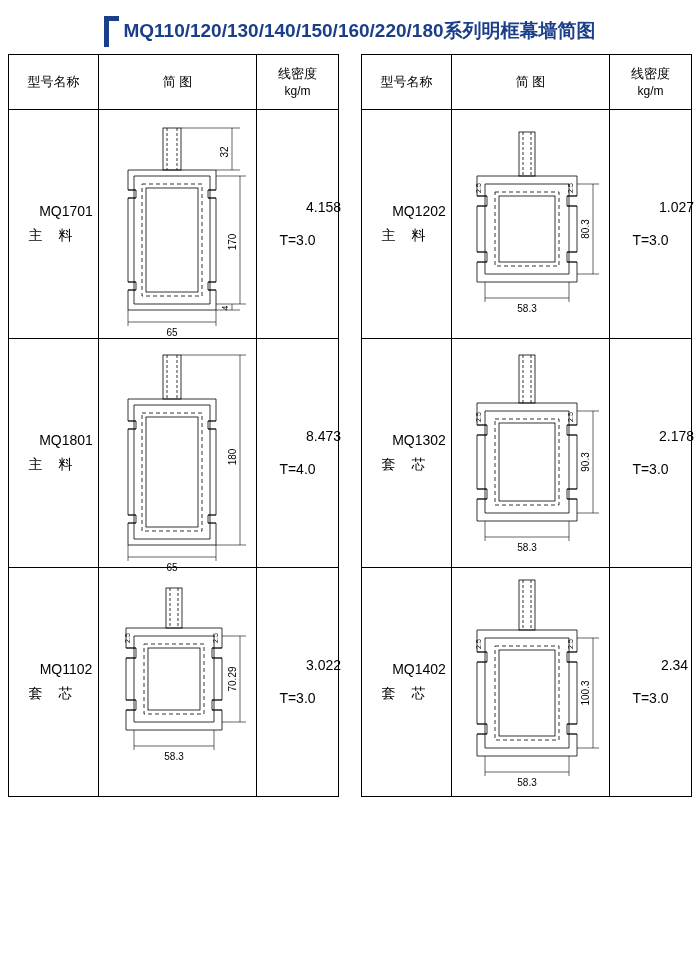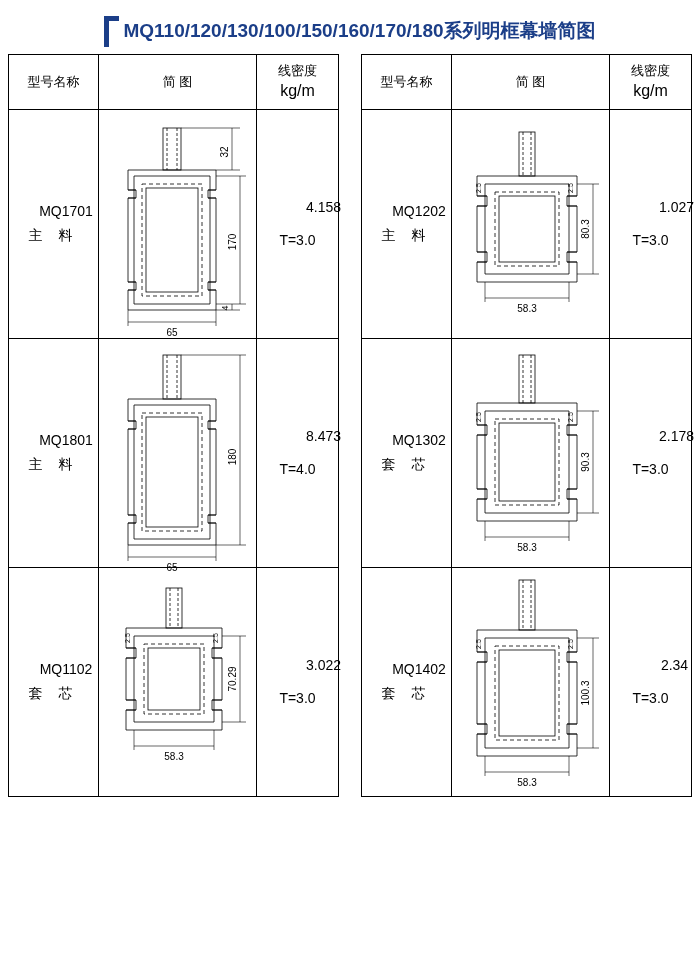--- a/index.html
+++ b/index.html
@@ -98,30 +98,30 @@
   }
   .dia-wrap {
     position: relative;
     width: 156px;
     height: 228px;
     margin: 0 auto;
   }
   svg.profile { display: block; }
 
   
-  .hdr-sub { font-size: 16px; text-align: center; }
+  .hdr-sub { font-size: 12px; text-align: center; }
 </style>
 </head>
 <body>
 
 <div class="page">
 
   <div class="title-bar">
     <div class="title-bracket"></div>
-    <div class="title-text">MQ110/120/130/100/150/160/170/180系列明框幕墙简图</div>
+    <div class="title-text">MQ110/120/130/140/150/160/220/180系列明框幕墙简图</div>
   </div>
 
   <div class="tables">
 
     <table class="spec">
       <colgroup>
         <col class="c-name">
           <col class="c-dia">
           <col class="c-den">
       </colgroup>

